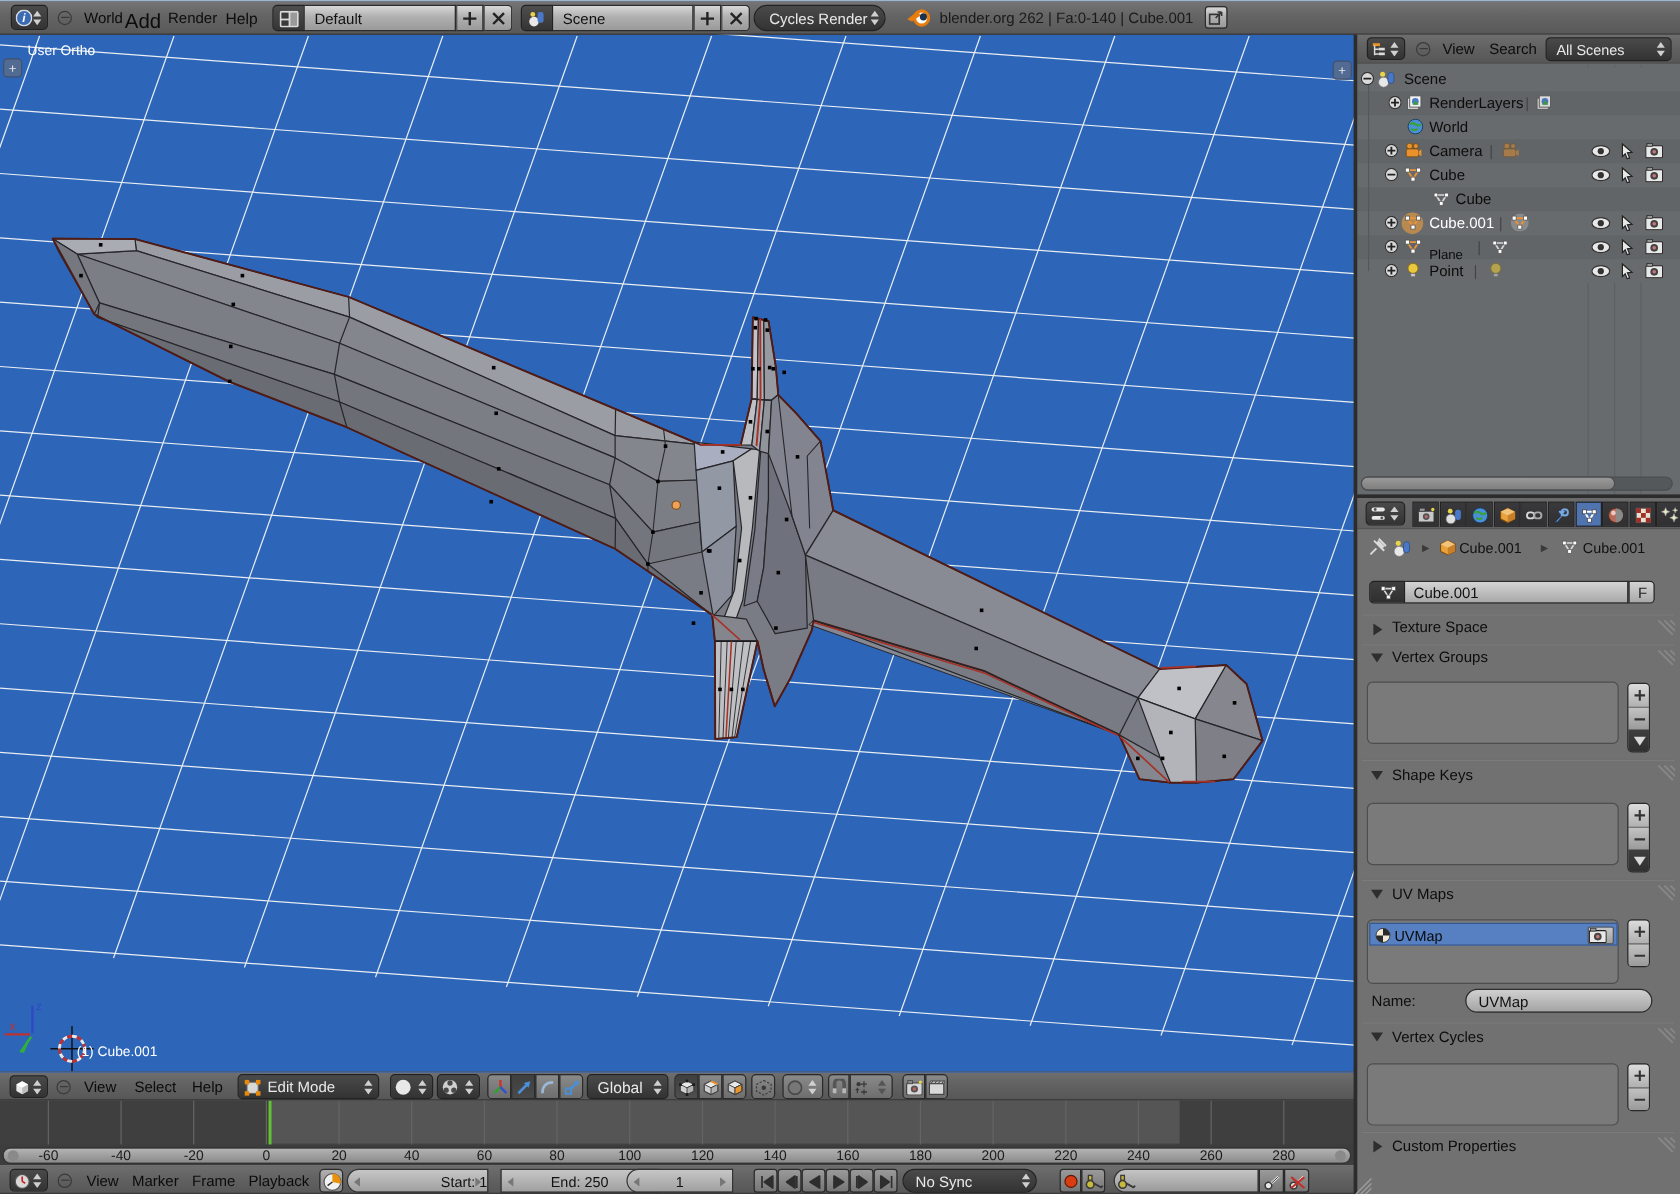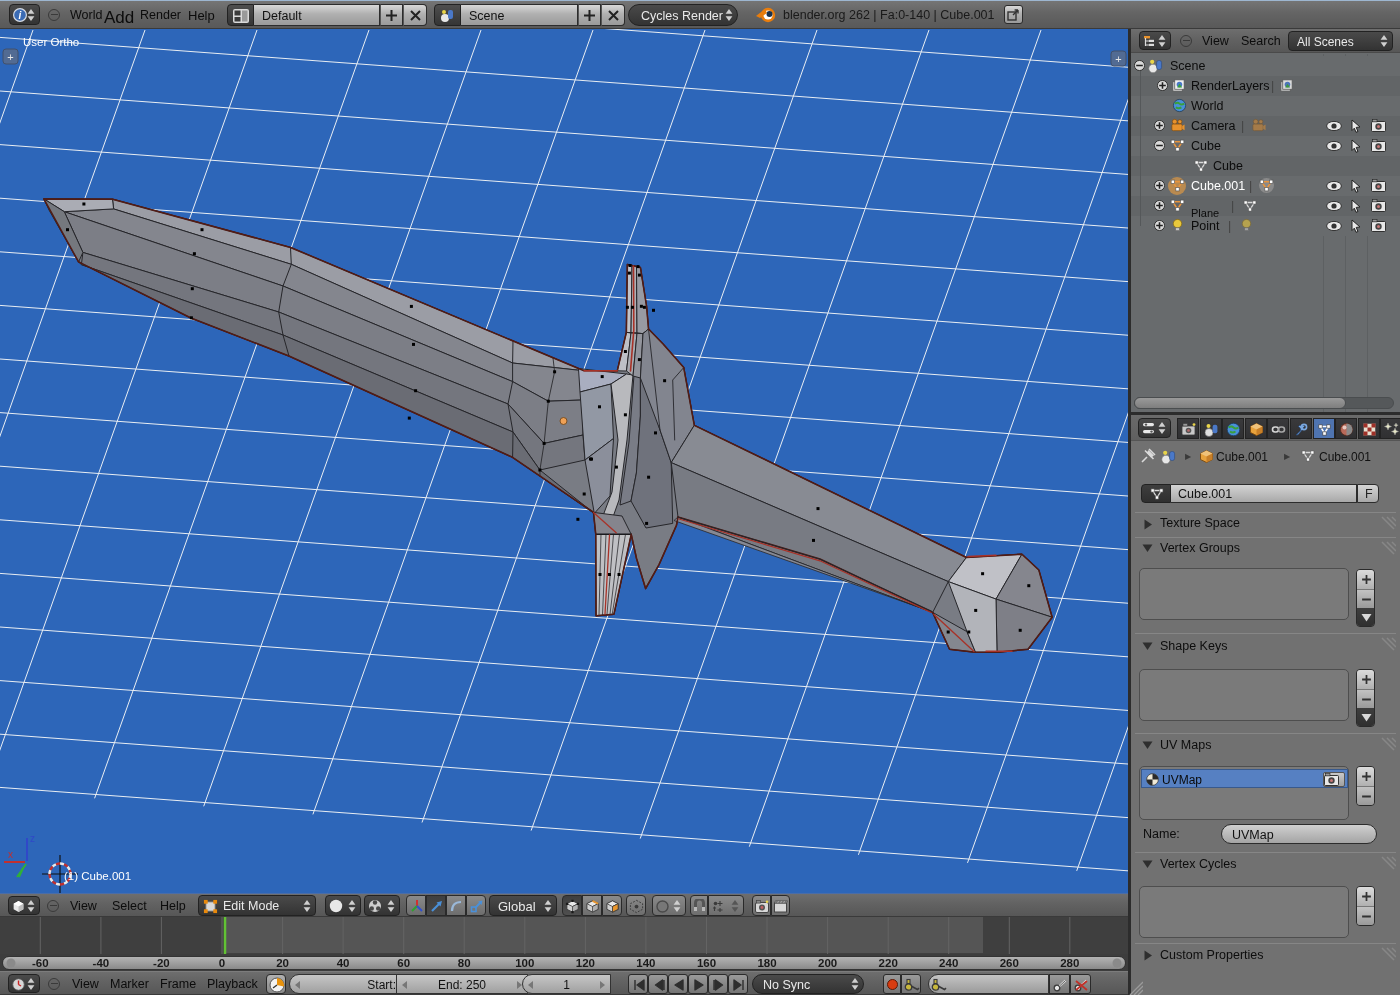--- a/index.html
+++ b/index.html
@@ -434,21 +434,21 @@
         <line x1="706.5" y1="0" x2="706.5" y2="37" stroke="#646464" stroke-width="1"></line>
         <line x1="767.0" y1="0" x2="767.0" y2="37" stroke="#646464" stroke-width="1"></line>
         <line x1="827.6" y1="0" x2="827.6" y2="37" stroke="#646464" stroke-width="1"></line>
         <line x1="888.2" y1="0" x2="888.2" y2="37" stroke="#646464" stroke-width="1"></line>
         <line x1="948.7" y1="0" x2="948.7" y2="37" stroke="#646464" stroke-width="1"></line>
         <line x1="1009.3" y1="0" x2="1009.3" y2="37" stroke="#646464" stroke-width="1"></line>
         <line x1="1069.8" y1="0" x2="1069.8" y2="37" stroke="#646464" stroke-width="1"></line>
         <line x1="225" y1="0" x2="225" y2="37" stroke="#62c234" stroke-width="2.5"></line>
       </svg>
     </div>
-    <div class="abs" style="left:0px;top:954px;width:1129px;height:17px;background:#3d3d3d;font-weight:bold;">
+    <div class="abs" style="left:0px;top:954px;width:1129px;height:17px;background:#3d3d3d;">
       <div class="abs" style="left:2px;top:1.5px;width:1124px;height:14px;background:linear-gradient(#b4b4b4,#8a8a8a);border-radius:7px;border:1px solid #333;"></div>
       <svg class="abs" style="left:0;top:1px" width="1129" height="15">
         <text x="40.3" y="12" font-size="11.5" fill="#1a1a1a" text-anchor="middle">-60</text>
         <text x="100.9" y="12" font-size="11.5" fill="#1a1a1a" text-anchor="middle">-40</text>
         <text x="161.4" y="12" font-size="11.5" fill="#1a1a1a" text-anchor="middle">-20</text>
         <text x="222.0" y="12" font-size="11.5" fill="#1a1a1a" text-anchor="middle">0</text>
         <text x="282.6" y="12" font-size="11.5" fill="#1a1a1a" text-anchor="middle">20</text>
         <text x="343.1" y="12" font-size="11.5" fill="#1a1a1a" text-anchor="middle">40</text>
         <text x="403.7" y="12" font-size="11.5" fill="#1a1a1a" text-anchor="middle">60</text>
         <text x="464.2" y="12" font-size="11.5" fill="#1a1a1a" text-anchor="middle">80</text>
@@ -493,21 +493,21 @@
       </div>
       <div class="abs" style="left:289px;top:2px;width:118px;height:20px;background:linear-gradient(#c6c6c6,#a0a0a0);border:1px solid #333;border-radius:10px 0 0 10px;">
         <span style="position:absolute;left:0;right:0;top:3px;text-align:right;font-size:12px;color:#111">Start: 1</span>
         <svg width="5" height="8" style="position:absolute;left:5px;top:6px" viewBox="0 0 5 8">
           <path d="M5 0 L0 4 L5 8 Z" fill="#777"></path>
         </svg>
         <svg width="5" height="8" style="position:absolute;right:5px;top:6px" viewBox="0 0 5 8">
           <path d="M0 0 L5 4 L0 8 Z" fill="#777"></path>
         </svg>
       </div>
-      <div class="abs" style="left:396px;top:2px;width:132px;height:20px;background:linear-gradient(#c6c6c6,#a0a0a0);border:1px solid #333;border-radius:0;">
+      <div class="abs" style="left:417px;top:2px;width:132px;height:20px;background:linear-gradient(#c6c6c6,#a0a0a0);border:1px solid #333;border-radius:0;">
         <span style="position:absolute;left:0;right:0;top:3px;text-align:center;font-size:12px;color:#111">End: 250</span>
         <svg width="5" height="8" style="position:absolute;left:5px;top:6px" viewBox="0 0 5 8">
           <path d="M5 0 L0 4 L5 8 Z" fill="#777"></path>
         </svg>
         <svg width="5" height="8" style="position:absolute;right:5px;top:6px" viewBox="0 0 5 8">
           <path d="M0 0 L5 4 L0 8 Z" fill="#777"></path>
         </svg>
       </div>
       <div class="abs" style="left:522px;top:2px;width:89px;height:20px;background:linear-gradient(#c6c6c6,#a0a0a0);border:1px solid #333;border-radius:10px 0 0 10px;">
         <span style="position:absolute;left:0;right:0;top:3px;text-align:center;font-size:12px;color:#111">1</span>

